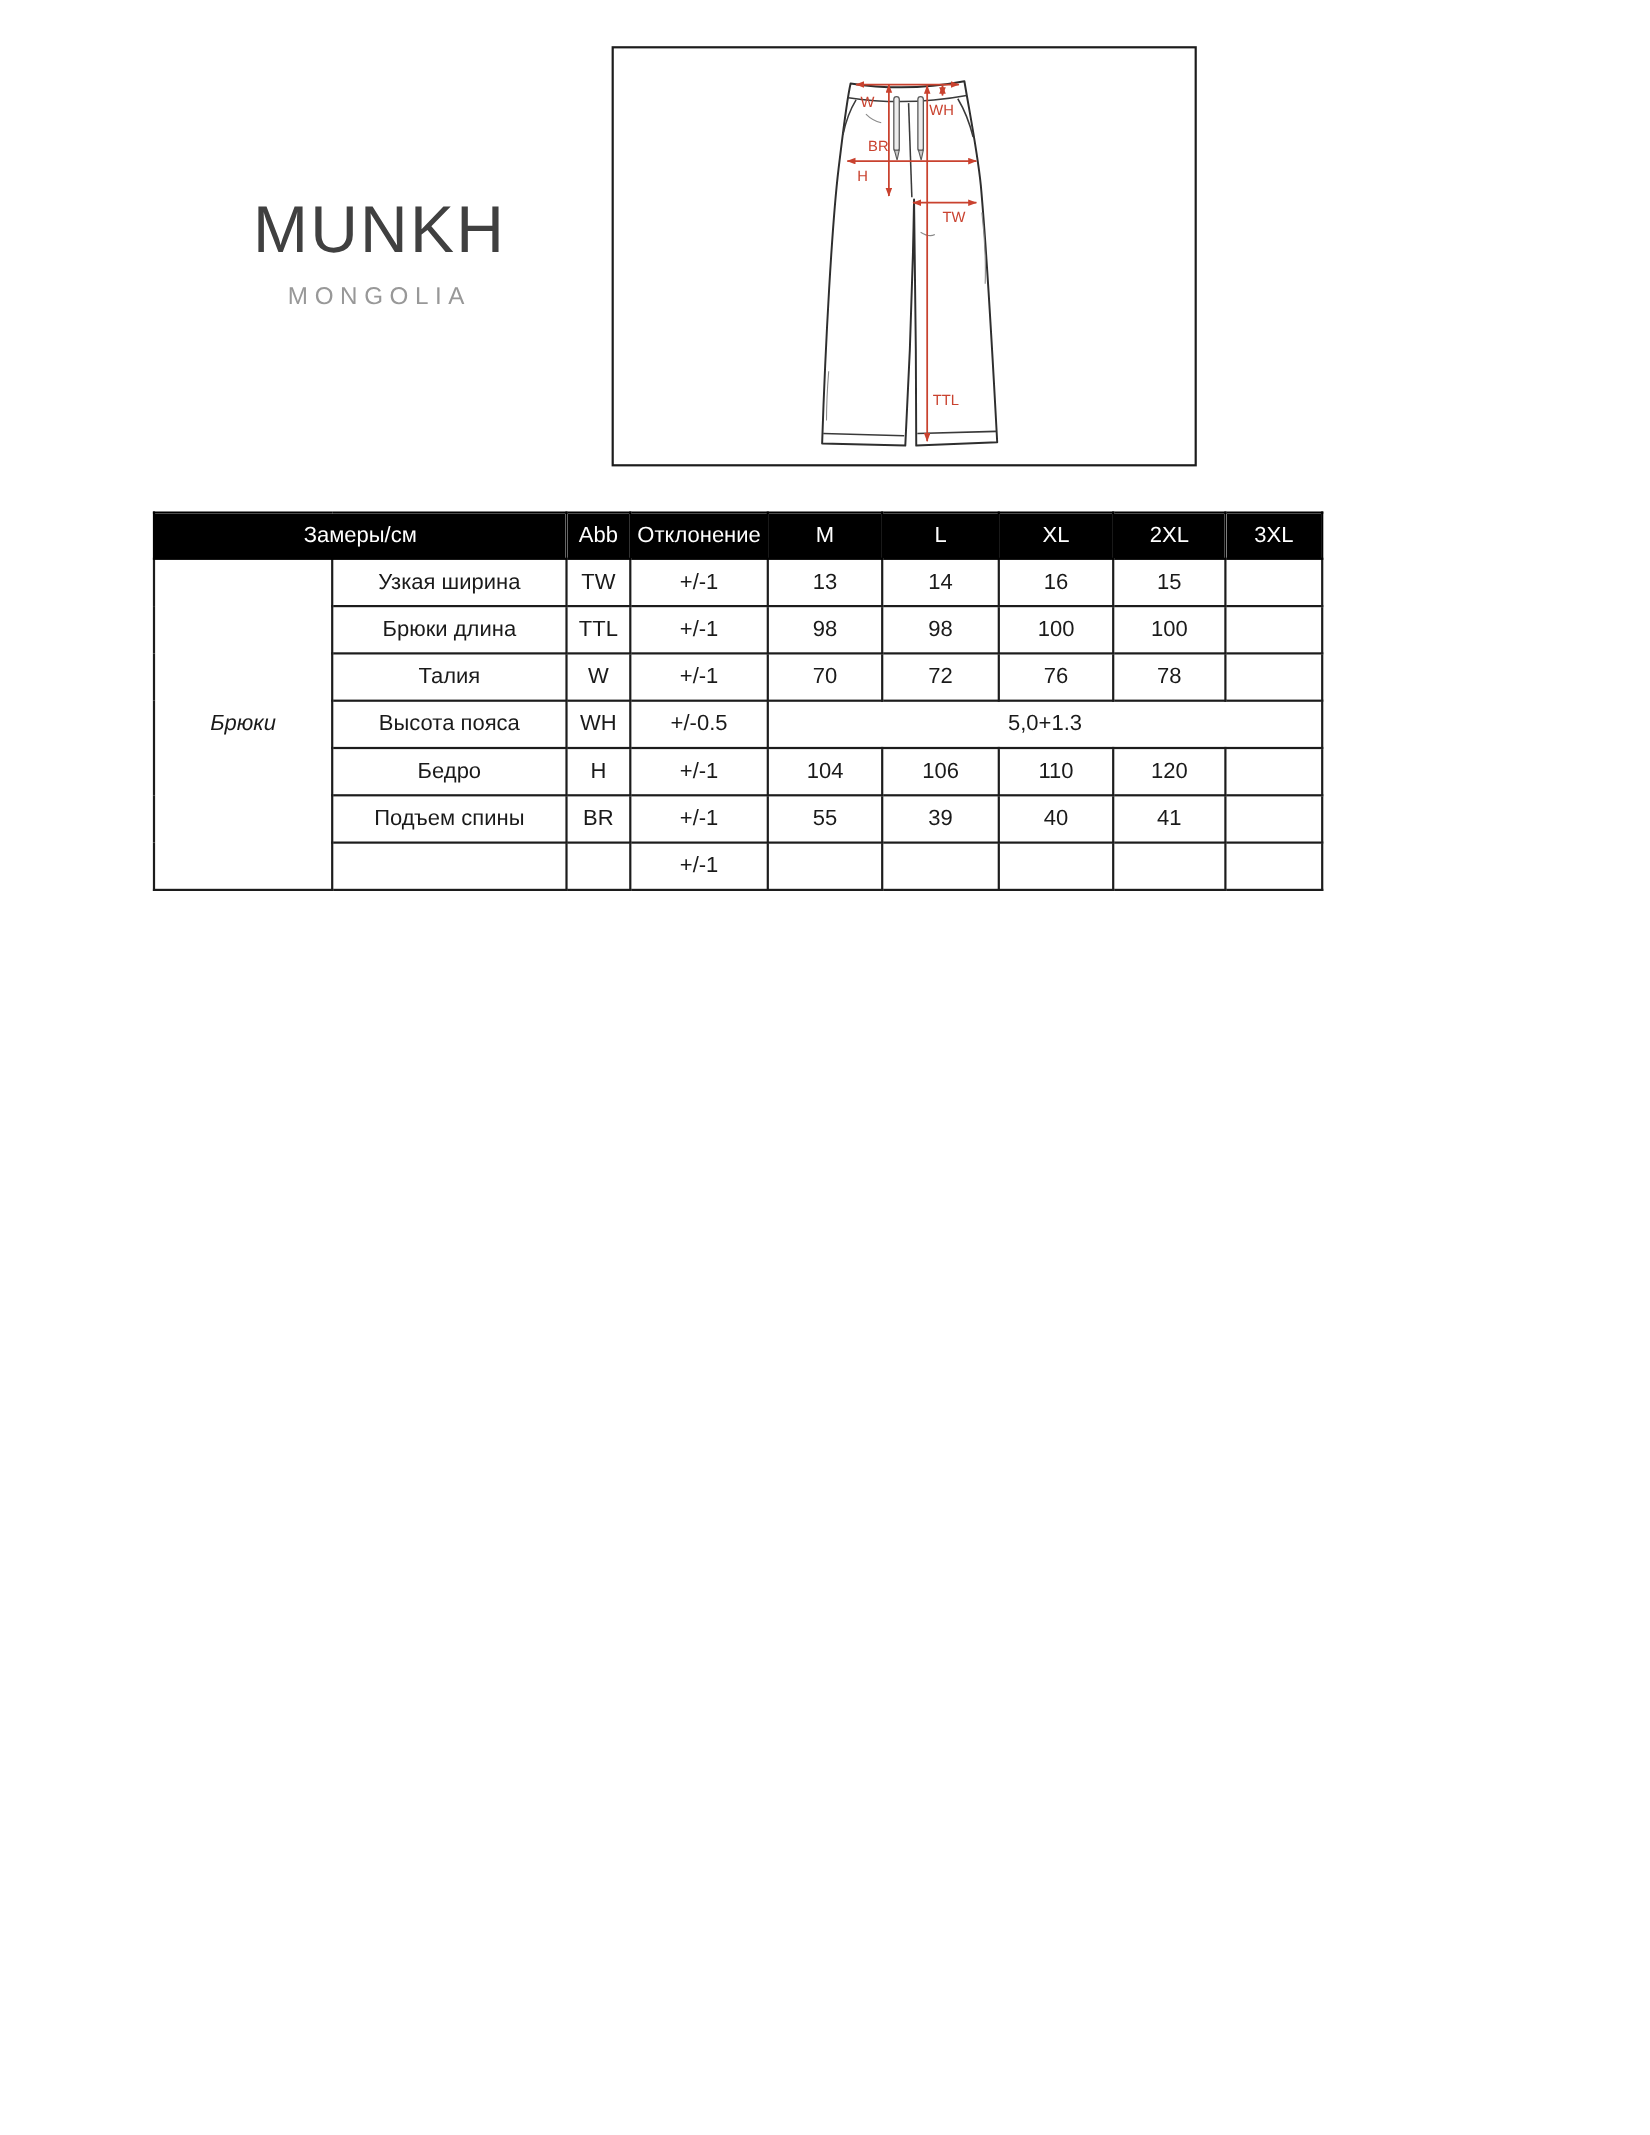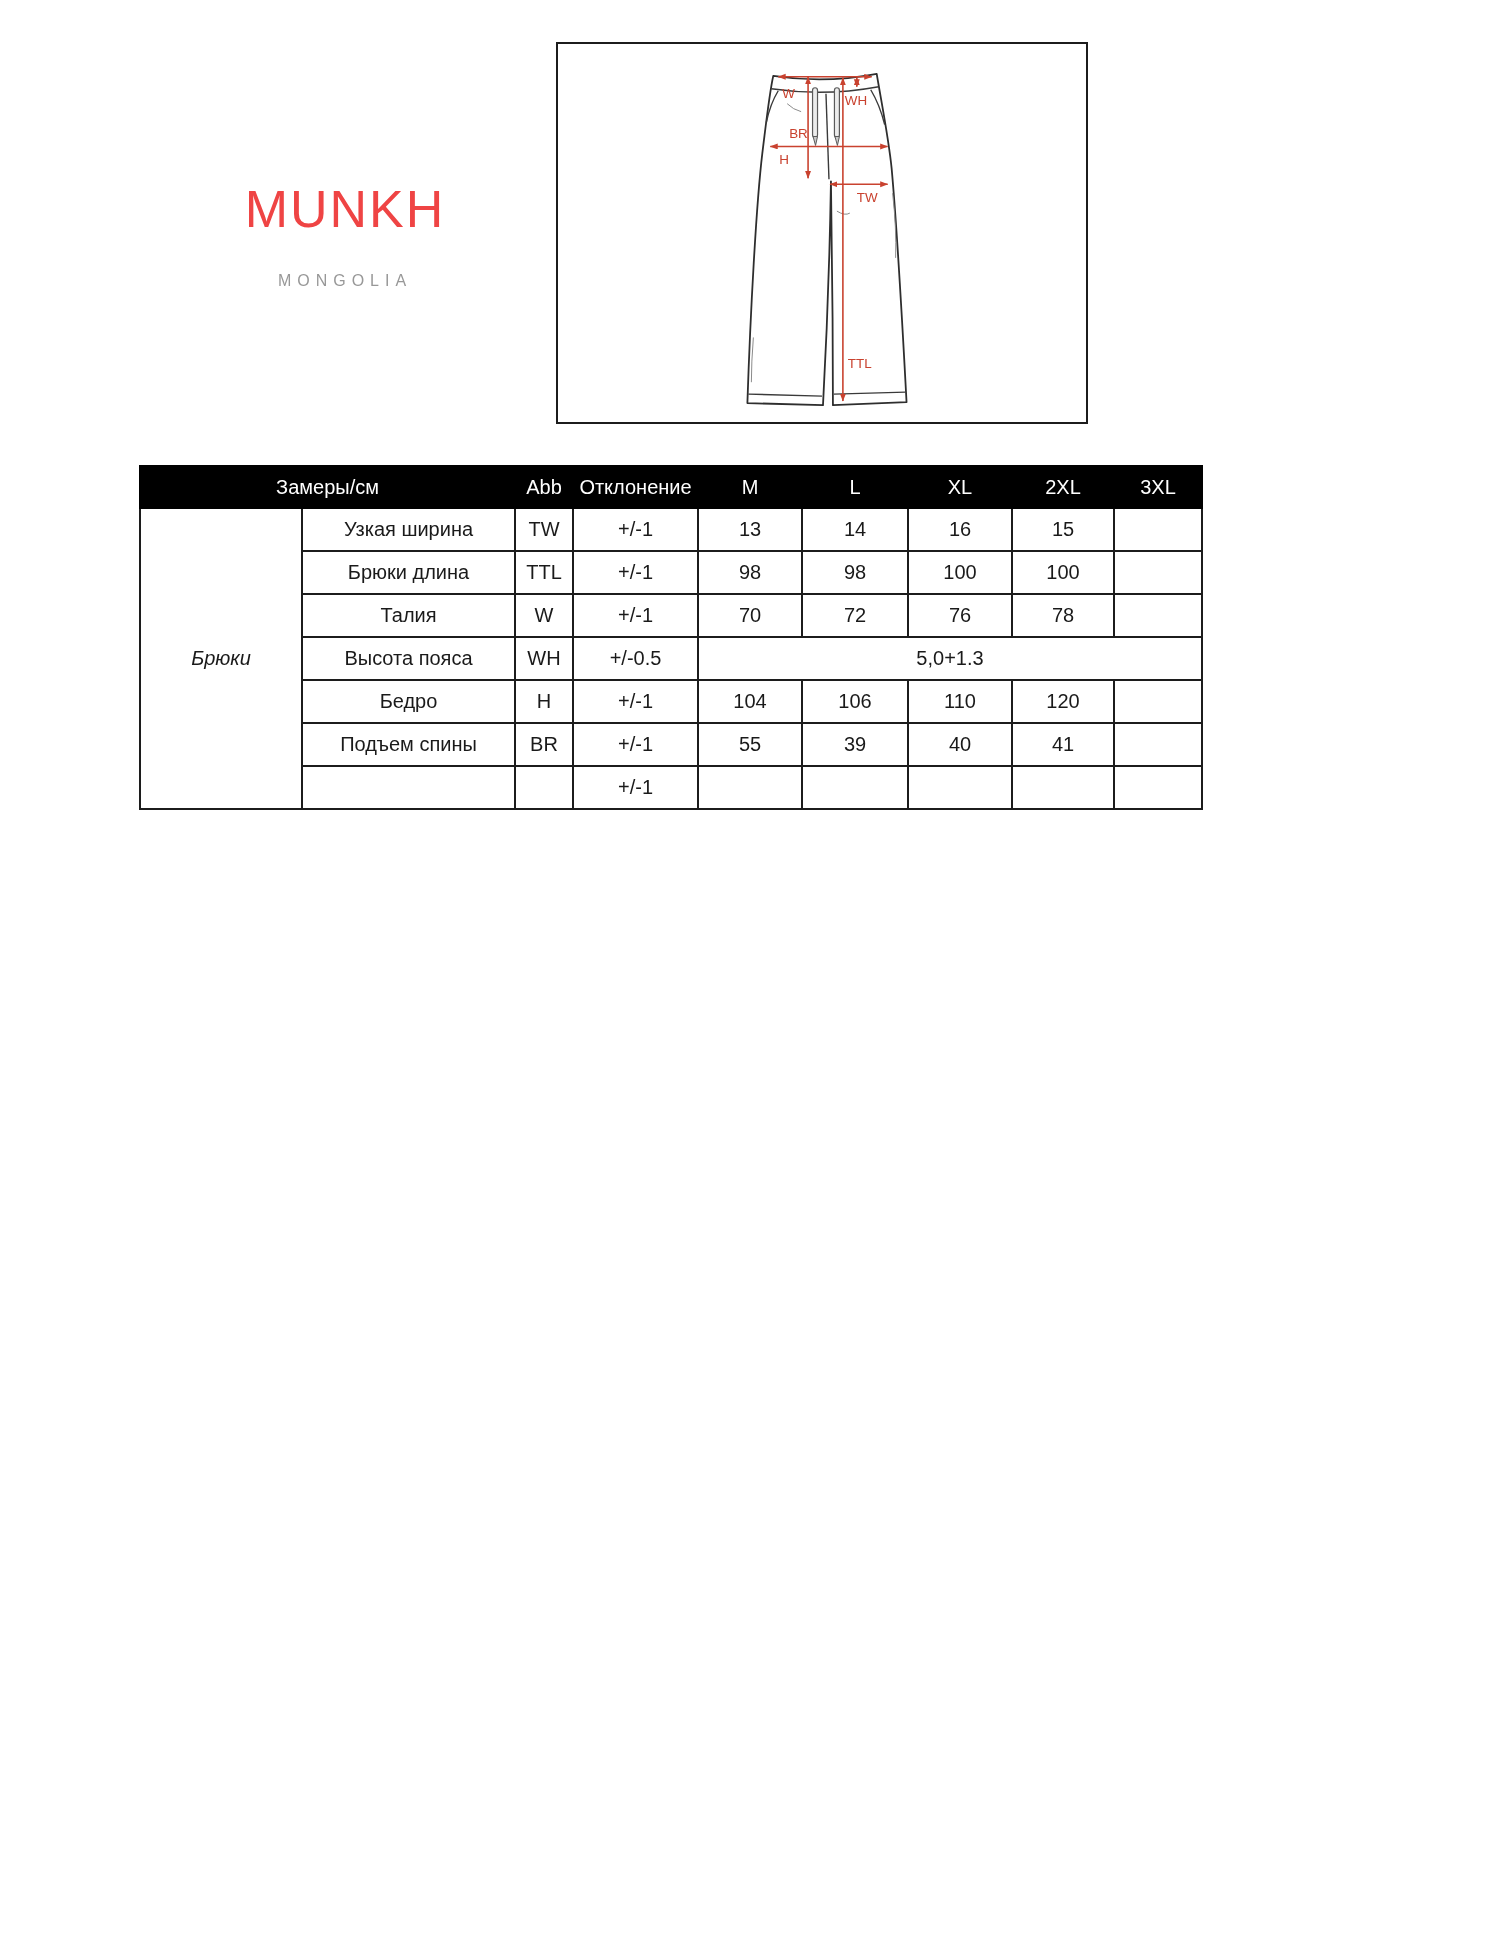--- a/index.html
+++ b/index.html
@@ -2,22 +2,22 @@
 <html><head>
 <meta charset="utf-8">
 <style>
   * { margin:0; padding:0; box-sizing:border-box; }
   html,body { background:#ffffff; }
   body { font-family:"Liberation Sans", sans-serif; color:#1a1a1a; }
   .page { position:relative; width:1500px; height:1941px; background:#ffffff; overflow:hidden; }
 
   
   .logo { position:absolute; left:192px; top:170px; width:306px; text-align:center; }
-  .brand-name { font-size:52px; font-weight:100; letter-spacing:2px; color:#ef4444; line-height:78px; }
-  .brand-sub { margin-top:24px; font-size:16px; font-weight:100; letter-spacing:6px; color:#989898; }
+  .brand-name { font-size:60px; font-weight:100; letter-spacing:2px; color:#404040; line-height:78px; }
+  .brand-sub { margin-top:8px; font-size:22px; font-weight:100; letter-spacing:6px; color:#989898; }
 
   
   .drawing-box { position:absolute; left:556px; top:42px; width:532px; height:382px;
                  border:2px solid #1c1c1c; background:#ffffff; }
   .drawing-box svg { display:block; width:100%; height:100%; }
   .ann-label { font-family:"Liberation Sans", sans-serif; font-size:13.5px; fill:#c9422f; }
 
   
   .size-table-wrap { position:absolute; left:139px; top:465px; }
   table.size-table { border-collapse:collapse; table-layout:fixed; width:1062px; }

